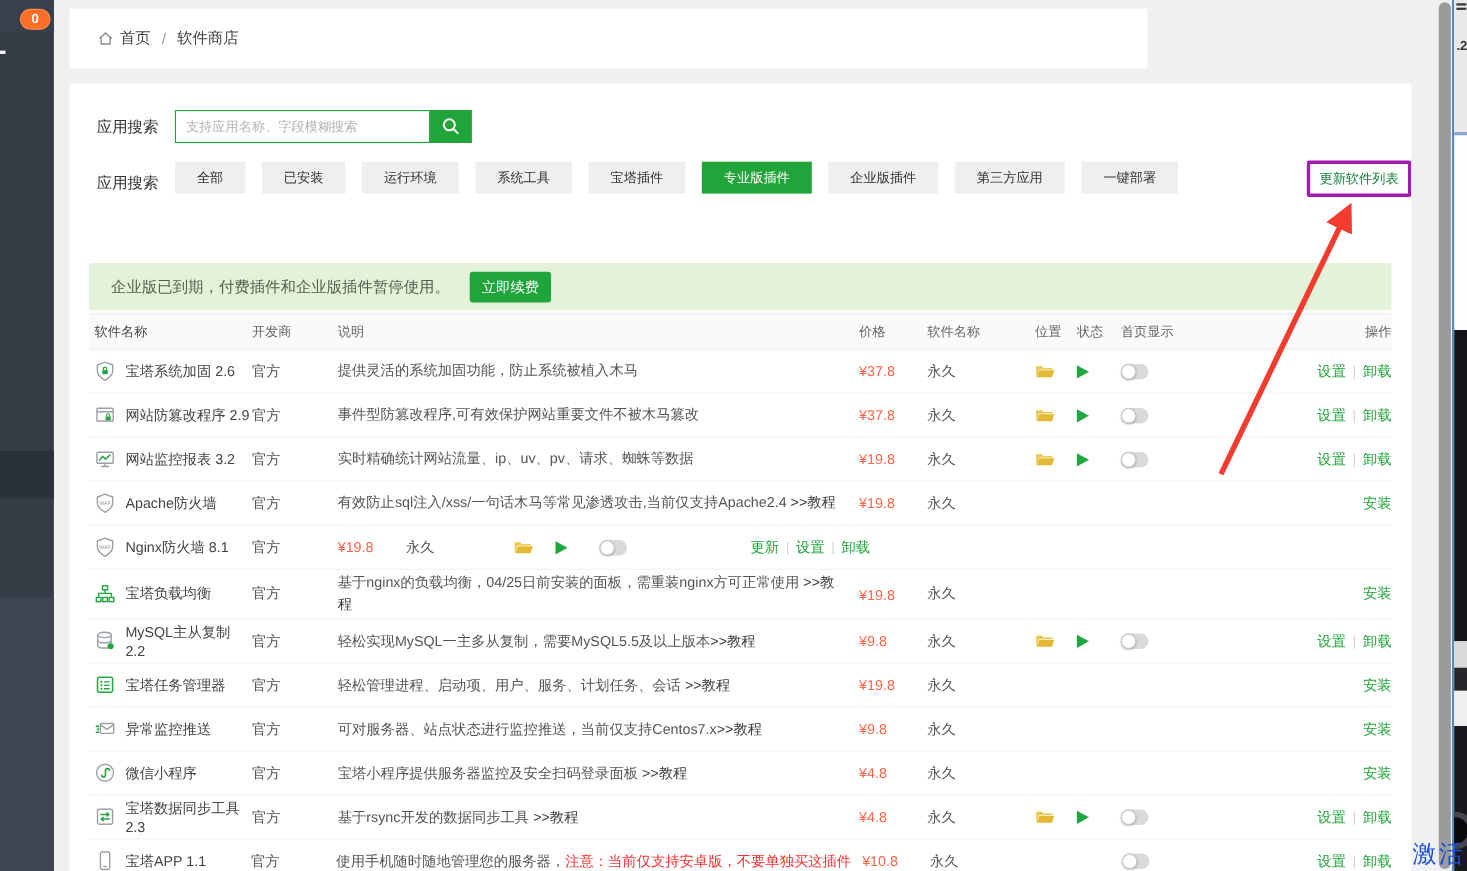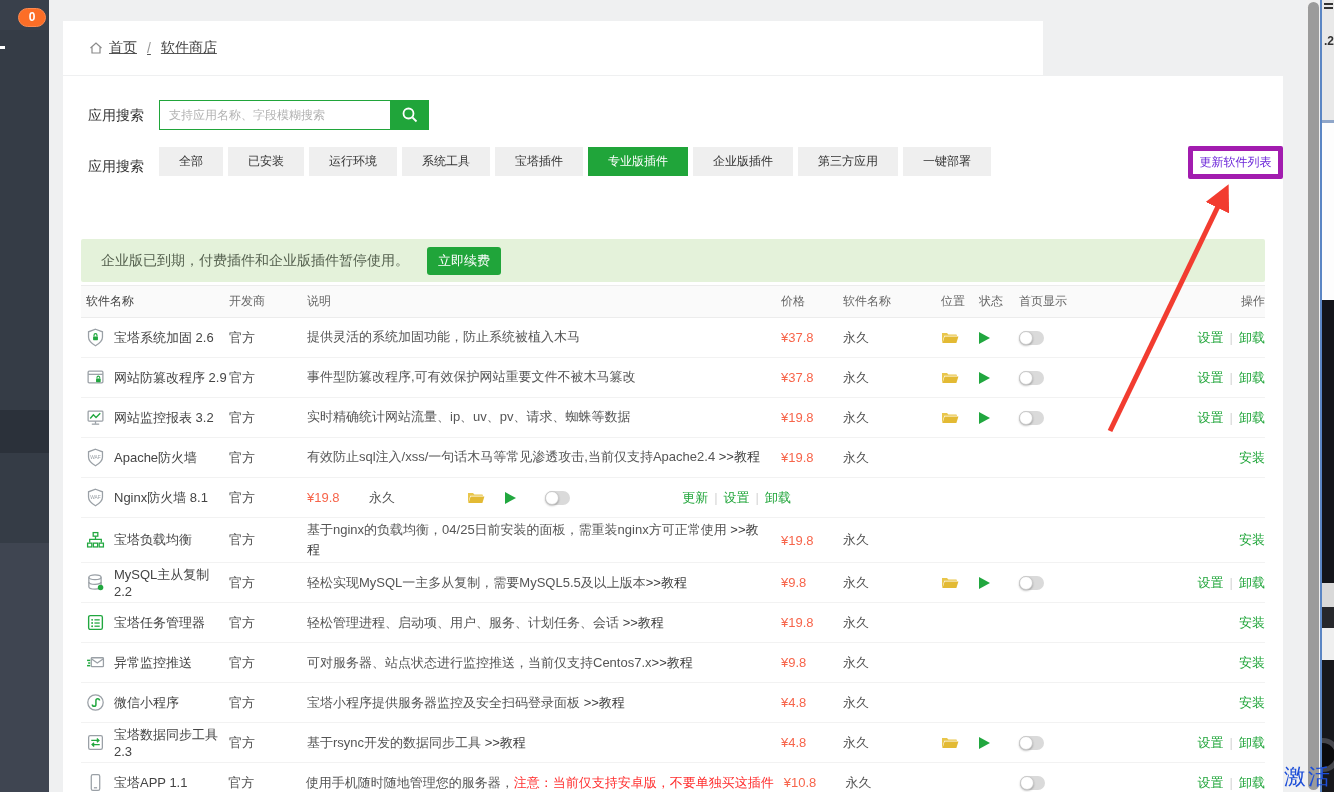--- a/index.html
+++ b/index.html
@@ -10,41 +10,41 @@
   .sidebar { position:absolute; left:0; top:0; width:49px; height:792px; background:#353c46; z-index:2; }
   .sb-top   { position:absolute; left:0; top:0;    width:100%; height:30px;  background:#39404b; }
   .sb-dark  { position:absolute; left:0; top:410px; width:100%; height:43px; background:#2b313a; }
   .sb-light { position:absolute; left:0; top:543px; width:100%; height:249px; background:#3f4551; }
   .sb-dash  { position:absolute; left:0; top:46px; width:5px; height:3px; background:#fff; }
   .badge { position:absolute; left:18px; top:8px; min-width:28px; height:19px; line-height:17px;
            background:#fc6e27; border:1px solid #ff8a50; color:#fff; font-size:12px; font-weight:bold;
            text-align:center; border-radius:10px; padding:0 7px; }
 
   
-  .crumb-card { position:absolute; left:63px; top:21px; width:980px; height:54px; background:#fff; z-index:1;text-decoration:underline; }
+  .crumb-card { position:absolute; left:63px; top:8px; width:980px; height:54px; background:#fff; z-index:1; }
   .crumb { display:flex; align-items:center; height:54px; padding-left:25px; font-size:14px; color:#444; }
   .crumb .sep { margin:0 10px; color:#999; }
   .home-icon { margin-right:5px; display:inline-flex; }
 
   
   .main-card { position:absolute; left:63px; top:76px; width:1220px; height:716px; background:#fff; overflow:hidden; z-index:1; }
   .form-label { position:absolute; left:25px; font-size:14px; color:#333; }
   .lbl-search { top:31px; }
   .lbl-cat { top:82px; }
   .search-input { position:absolute; left:96px; top:24px; width:232px; height:30px; border:1px solid #20a53a; border-radius:0;
                   padding:0 9px; font-size:12px; color:#333; outline:none; font-family:inherit; }
   .search-input::placeholder { color:#b3b3b3; }
   .search-btn { position:absolute; left:328px; top:24px; width:38px; height:30px; background:#20a53a; border:none; cursor:pointer;
                 display:flex; align-items:center; justify-content:center; }
-  .cat-row { position:absolute; left:96px; top:71px; display:flex; gap:5px; }
+  .cat-row { position:absolute; left:96px; top:71px; display:flex; gap:15px; }
   .cat-btn { height:29px; line-height:29px; padding:0 20px; background:#efefef; font-size:12px; color:#333;
              border:none; cursor:pointer; white-space:nowrap; font-family:inherit; }
   .cat-btn.active { background:#20a53a; color:#fff; }
-  .update-btn { position:absolute; right:0px; top:70px; width:95px; height:33px; background:#fff; border:5px solid #a21caf;
-                border-radius:2px; font-size:12px; color:#6d28d9; cursor:pointer; font-family:inherit; }
+  .update-btn { position:absolute; right:0px; top:70px; width:95px; height:33px; background:#fff; border:3px solid #a21caf;
+                border-radius:2px; font-size:12px; color:#15803d; cursor:pointer; font-family:inherit; }
 
   .notice { position:absolute; left:18px; right:18px; top:148px; height:43px; background:#e4f2da; border-radius:2px;
             display:flex; align-items:center; padding-left:20px; font-size:14px; color:#55614f;margin-top:15px; }
   .renew-btn { margin-left:18px; background:#20a53a; color:#fff; border:none; border-radius:3px; font-size:13px;
                padding:5px 11px; cursor:pointer; font-family:inherit; }
 
   
   .table { position:absolute; left:18px; right:18px; top:209px; }
   .t-header { display:flex; align-items:center; height:33px; background:#fafafa; border-top:1px solid #ececec;
               border-bottom:1px solid #ececec; font-size:12px; color:#666; }

